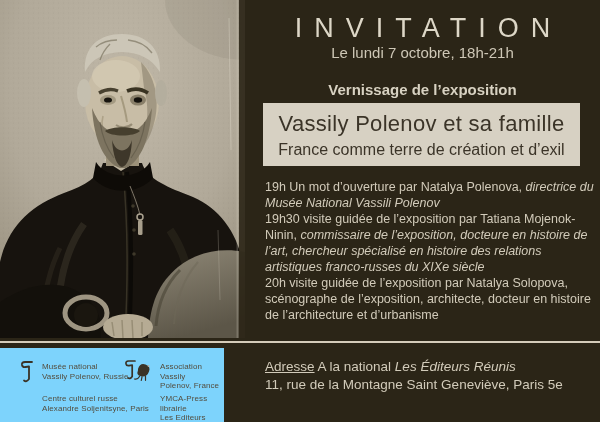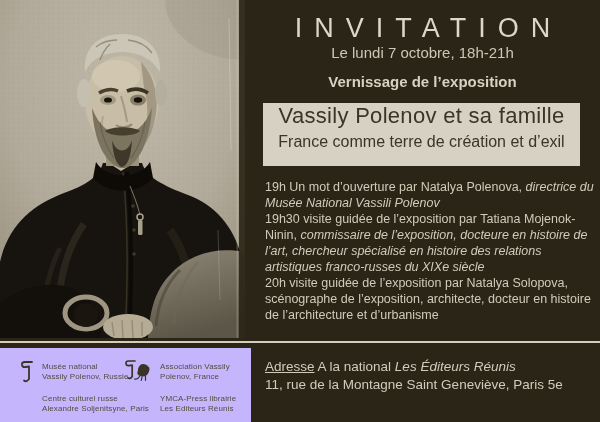--- a/index.html
+++ b/index.html
@@ -11,41 +11,41 @@
   
   .photo { position:absolute; left:0; top:0; width:245px; height:338px; }
   .photo svg { display:block; }
   
   .header { position:absolute; left:245px; top:0; width:355px; text-align:center; }
   .inv-title {
     margin-top:13px; font-size:27px; font-weight:400;
     letter-spacing:12px; text-indent:12px; color:#ddd7c7;
   }
   .inv-date { margin-top:0; font-size:15px; color:#cec7b6; }
-  .inv-event { margin-top:12px; font-size:15px; font-weight:700; color:#d8d2c2; }
+  .inv-event { margin-top:20px; font-size:15px; font-weight:700; color:#d8d2c2; }
   
   .title-box {
     position:absolute; left:263px; top:103px; width:317px; height:63px;
     background:#d7d1c3; color:#3b3428; text-align:center;
   }
-  .tb-title { margin-top:0; font-size:22px; letter-spacing:0.3px; }
+  .tb-title { margin-top:8px; font-size:22px; letter-spacing:0.3px; }
   .tb-sub   { margin-top:4px; font-size:16px; }
   
   .program {
     position:absolute; left:265px; top:179px; width:332px;
     color:#d2cbba; font-size:12.5px; line-height:16px;
   }
   .program p { margin:0; }
   .it { font-style:italic; }
   
   .sep-line { position:absolute; left:0; top:341px; width:600px; height:2px; background:#d5ccba; }
   
   .strip {
-    position:absolute; left:0; top:348px; width:251px; height:74px;
-    background:#c4b5fd; color:#534d3e;
+    position:absolute; left:0; top:348px; width:224px; height:74px;
+    background:#7dd3fc; color:#534d3e;
   }
   .strip .org { position:absolute; font-size:8px; line-height:9.5px; letter-spacing:0.1px; }
   .org-museum      { left:42px;  top:14px; }
   .org-association { left:160px; top:14px; }
   .org-centre      { left:42px;  top:46px; }
   .org-ymca        { left:160px; top:46px; }
   .logo { position:absolute; }
   .logo-museum      { left:20px;  top:12px; }
   .logo-association { left:124px; top:10px; }
   

